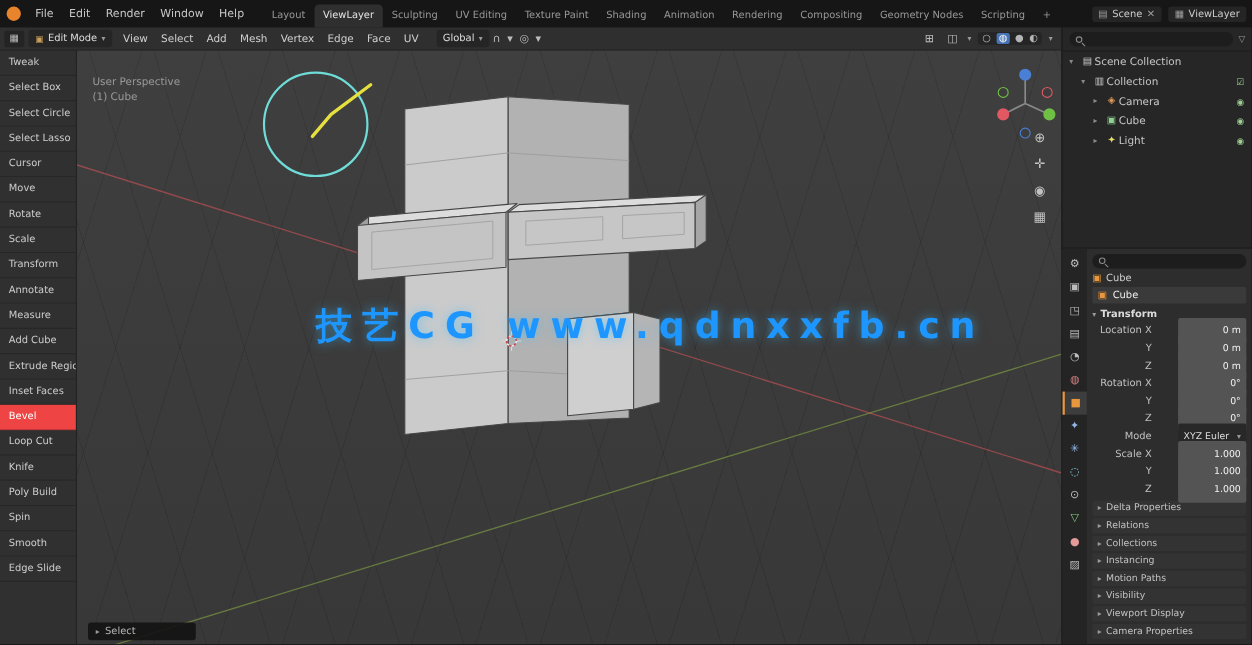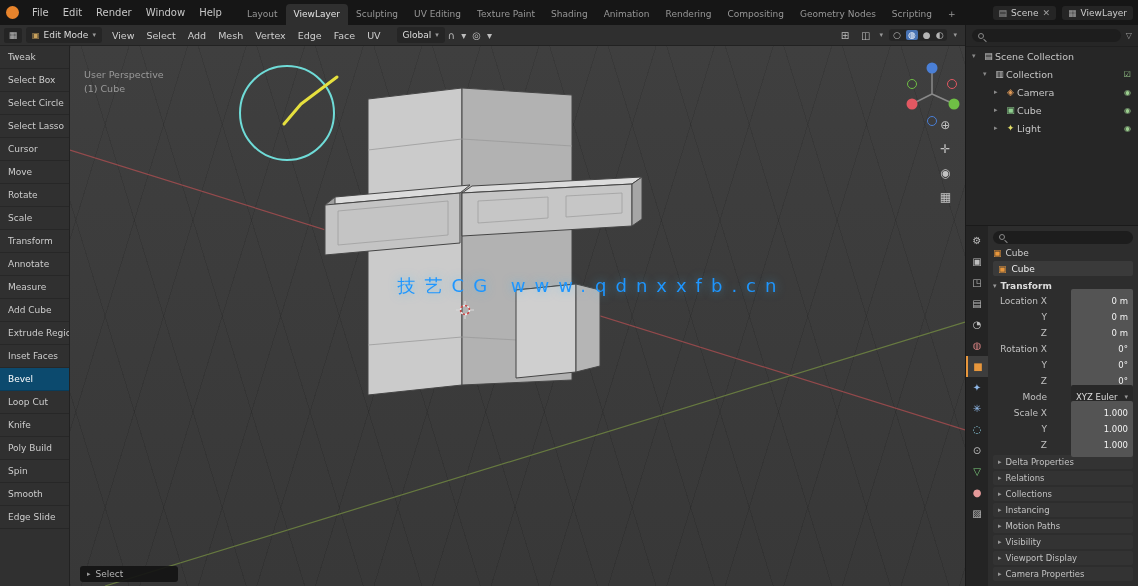--- a/index.html
+++ b/index.html
@@ -28,32 +28,32 @@
   .hmenu { font-size:9.5px; color:#cfcfcf; padding:0 6px; white-space:nowrap; }
   .hglyph { font-size:10px; color:#bdbdbd; padding:0 3px; }
   #vheader-right { margin-left:auto; display:flex; align-items:center; gap:6px; margin-right:8px; }
   .shade { display:flex; align-items:center; background:#252525; border-radius:3px; padding:1px 4px; gap:5px; }
   .shade span { font-size:9px; color:#b5b5b5; }
   .shade span.active { color:#fff; background:#4772b3; border-radius:2px; padding:0 2px; }
 
   
   #toolbar { position:absolute; left:0; top:46px; width:70px; height:540px; background:#303030; border-right:1px solid #222; overflow:hidden; }
   .tool { height:23px; line-height:22px; padding-left:8px; font-size:9px; color:#cdcdcd; border-bottom:1px solid rgba(0,0,0,0.18); white-space:nowrap; overflow:hidden; }
-  .tool.active { background:#0c4a6e; color:#ffffff; }
+  .tool.active { background:#ef4444; color:#ffffff; }
 
   
   #viewport { position:absolute; left:70px; top:46px; width:895px; height:540px;
     background:
       repeating-linear-gradient(107deg, rgba(0,0,0,0.10) 0 1px, transparent 1px 56px),
       repeating-linear-gradient(73deg, rgba(0,0,0,0.10) 0 1px, transparent 1px 56px),
       linear-gradient(#3f3f3f,#383838);
     overflow:hidden; }
   #vp-svg { position:absolute; left:0; top:0; }
   #vp-overlay { position:absolute; left:14px; top:22px; font-size:9.5px; color:#9a9a9a; line-height:14px; pointer-events:none; }
-  #watermark { position:absolute; left:148px; right:0; top:228px; text-align:center; font-size:18px; font-weight:normal; letter-spacing:9px; color:#1e96ff; text-shadow:0 0 10px rgba(60,190,255,0.55); white-space:nowrap; pointer-events:none; }
+  #watermark { position:absolute; left:148px; right:0; top:228px; text-align:center; font-size:33px; font-weight:bold; letter-spacing:9px; color:#1e96ff; text-shadow:0 0 10px rgba(60,190,255,0.55); white-space:nowrap; pointer-events:none; }
   #vp-side-icons { position:absolute; right:14px; top:72px; display:flex; flex-direction:column; gap:10px; align-items:center; }
   .vicon { font-size:12px; color:#c2c2c2; }
   #status-box { position:absolute; left:10px; bottom:4px; width:98px; height:16px; background:rgba(20,20,20,0.92); border-radius:3px; display:flex; align-items:center; padding:0 7px; gap:5px; font-size:9px; color:#b5b5b5; }
 
   
   #outliner { position:absolute; left:965px; top:25px; width:173px; height:200px; background:#262626; border-left:1px solid #1a1a1a; }
   .outliner-head { height:22px; display:flex; align-items:center; padding:0 6px; gap:5px; border-bottom:1px solid #1f1f1f; }
   .search-pill { flex:1; height:13px; background:#1d1d1d; border-radius:7px; display:flex; align-items:center; padding:0 6px; gap:4px; }
   .mag { width:6px; height:6px; border:1px solid #888; border-radius:50%; position:relative; flex:none; }
   .mag::after { content:""; position:absolute; width:4px; height:1px; background:#888; transform:rotate(45deg); left:4px; top:6px; }

